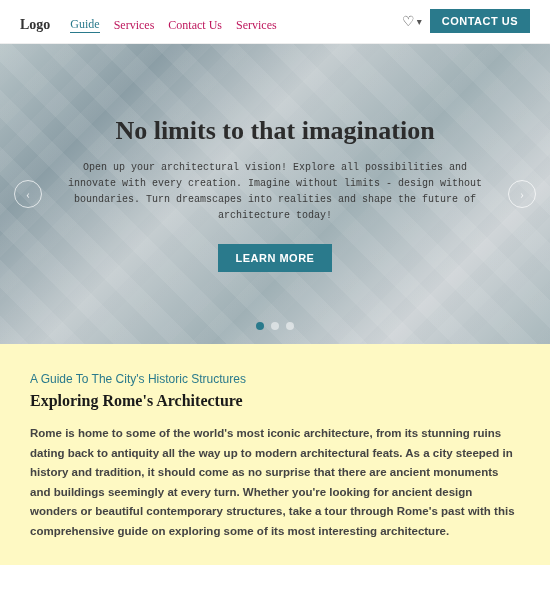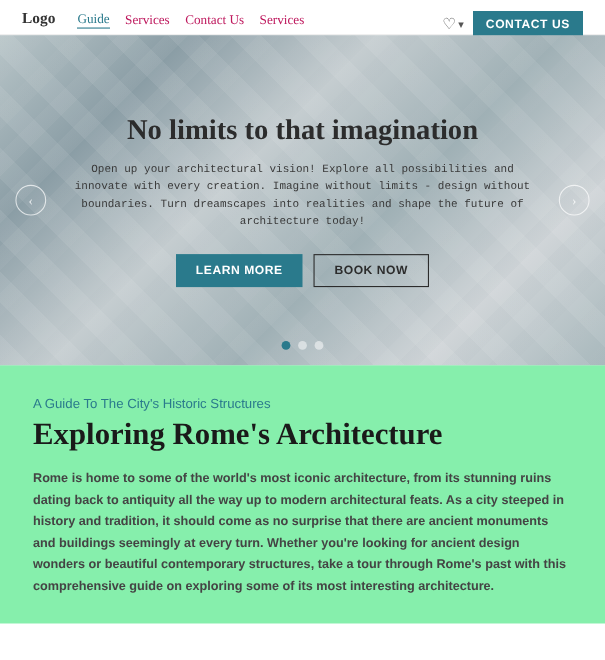--- a/index.html
+++ b/index.html
@@ -1,25 +1,25 @@
 <!DOCTYPE html>
 <html><head>
   <meta charset="utf-8">
   <style>
     * { margin: 0; padding: 0; box-sizing: border-box; }
     body { font-family: 'Georgia', serif; width: 550px; overflow-x: hidden; background: #fff; }
 
     
     .navbar {
       display: flex;
-      align-items: flex-start;
+      align-items: flex-end;
       padding: 10px 20px;
       background: #fff;
       border-bottom: 1px solid #eee;
-      height: 32px;
+      height: 44px;
     }
     .nav-logo {
       font-size: 14px;
       font-weight: bold;
       color: #333;
       margin-right: 20px;
     }
     .nav-links {
       display: flex;
       gap: 14px;
@@ -165,30 +165,30 @@
       width: 8px;
       height: 8px;
       border-radius: 50%;
       background: rgba(255,255,255,0.5);
     }
     .dot.active { background: #2a7a8c; }
 
     
     .article-section {
       padding: 28px 30px 24px 30px;
-      background: #86efac;
+      background: #fef9c3;
     }
     .article-subtitle {
       font-size: 12px;
       color: #2a7a8c;
       margin-bottom: 6px;
       font-family: Arial, sans-serif;
     }
     .article-title {
-      font-size: 28px;
+      font-size: 16px;
       font-weight: bold;
       color: #1a1a1a;
       margin-bottom: 14px;
       font-family: Georgia, serif;
     }
     .article-body {
       font-size: 11.5px;
       color: #444;
       line-height: 1.7;
       font-family: Arial, sans-serif;
@@ -224,21 +224,20 @@
 
 <section class="hero">
   <div class="hero-arrow-left">
     <span>‹</span>
   </div>
   <div class="hero-content">
     <h1 class="hero-title">No limits to that imagination</h1>
     <p class="hero-subtitle">Open up your architectural vision! Explore all possibilities and innovate with every creation. Imagine without limits - design without boundaries. Turn dreamscapes into realities and shape the future of architecture today!</p>
     <div class="hero-buttons">
       <button class="btn-learn">LEARN MORE</button>
-      <button class="btn-book">BOOK NOW</button>
     </div>
   </div>
   <div class="hero-arrow-right">
     <span>›</span>
   </div>
   <div class="hero-dots">
     <div class="dot active"></div>
     <div class="dot"></div>
     <div class="dot"></div>
   </div>

